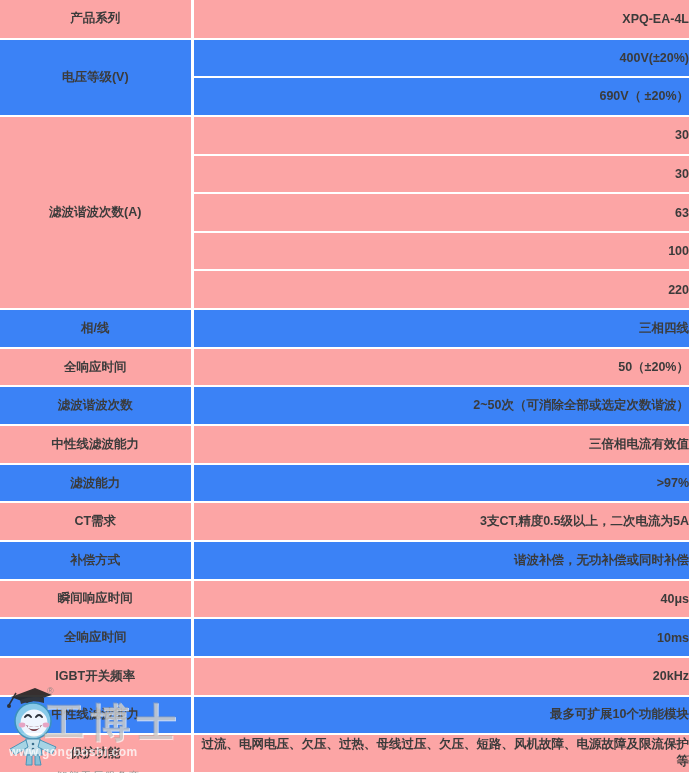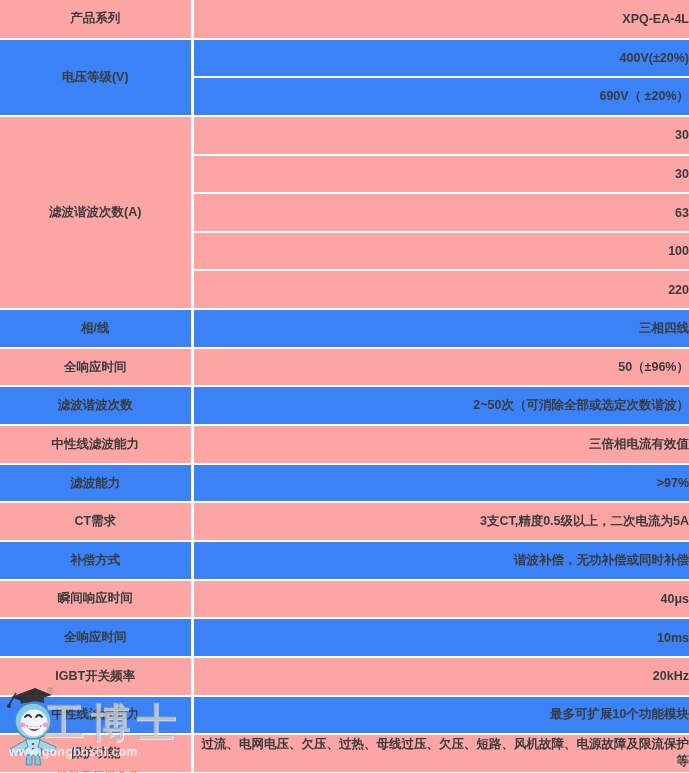--- a/index.html
+++ b/index.html
@@ -137,21 +137,21 @@
         <td class="value-cell">220</td>
       </tr>
 
       <tr class="teal">
         <td class="label-cell">相/线</td>
         <td class="value-cell">三相四线</td>
       </tr>
 
       <tr class="gray">
         <td class="label-cell">全响应时间</td>
-        <td class="value-cell">50（±96%）</td>
+        <td class="value-cell">50（±20%）</td>
       </tr>
 
       <tr class="teal">
         <td class="label-cell">滤波谐波次数</td>
         <td class="value-cell">2~50次（可消除全部或选定次数谐波）</td>
       </tr>
 
       <tr class="gray">
         <td class="label-cell">中性线滤波能力</td>
         <td class="value-cell">三倍相电流有效值</td>

